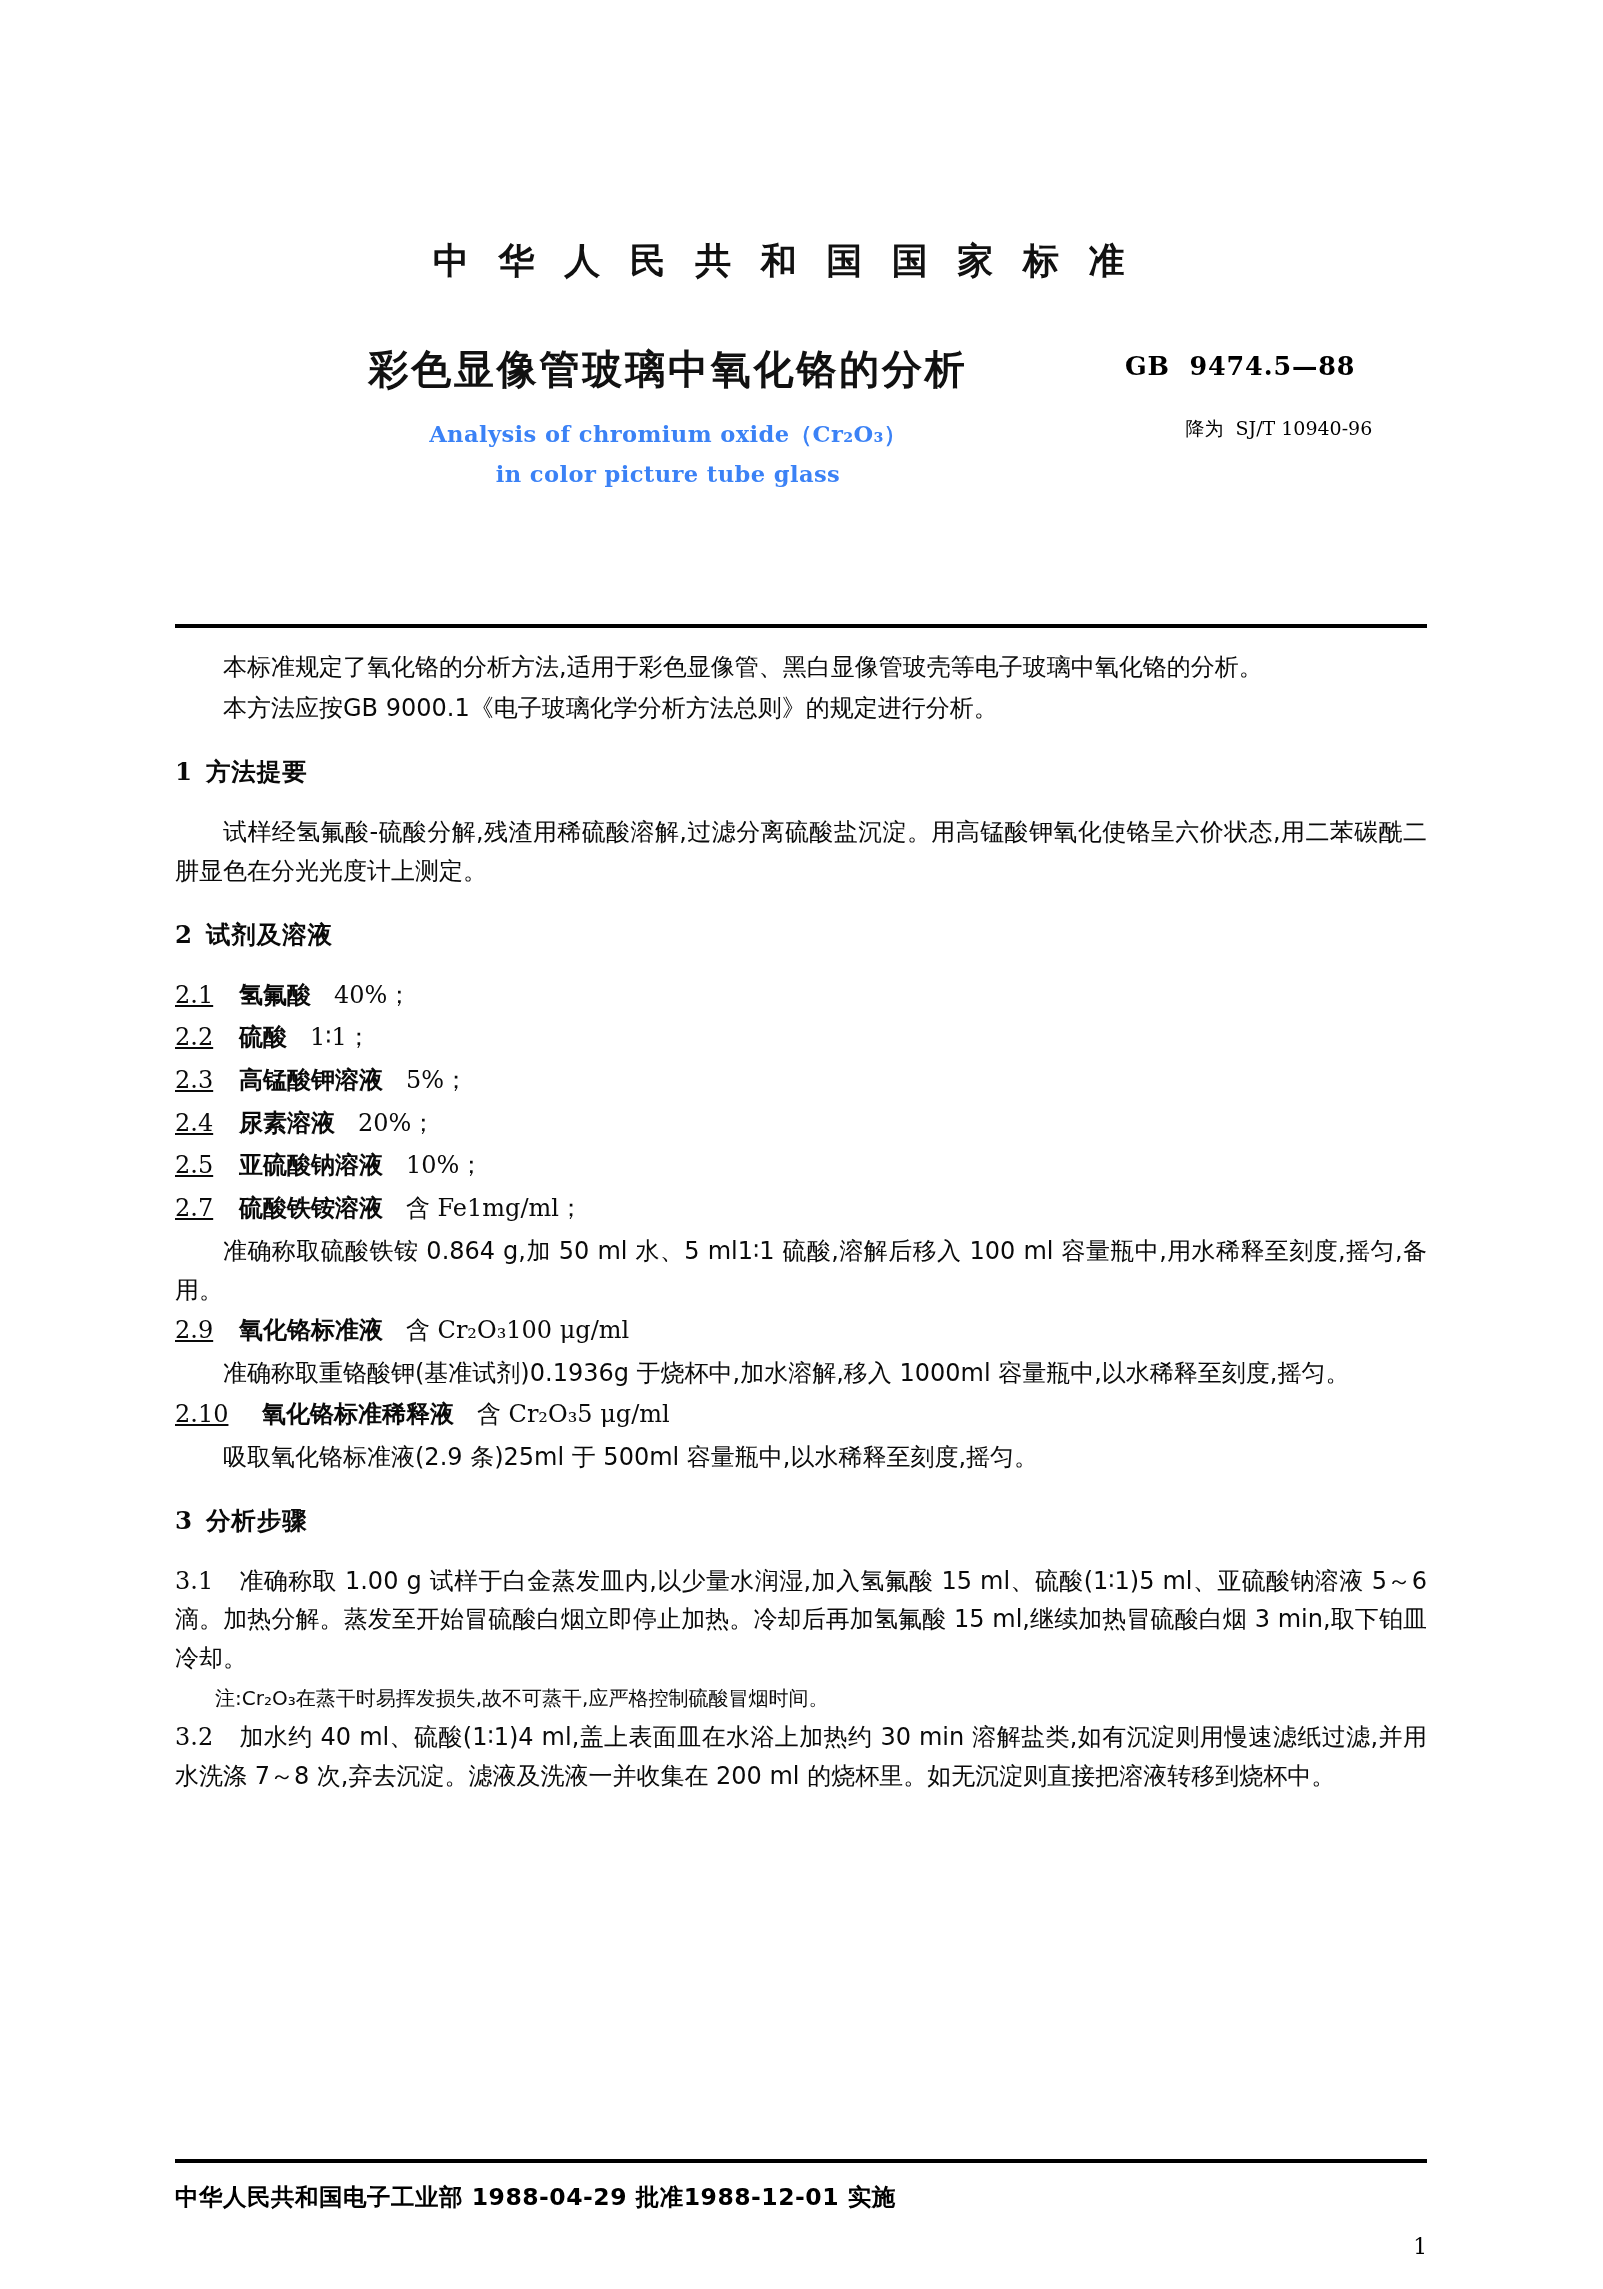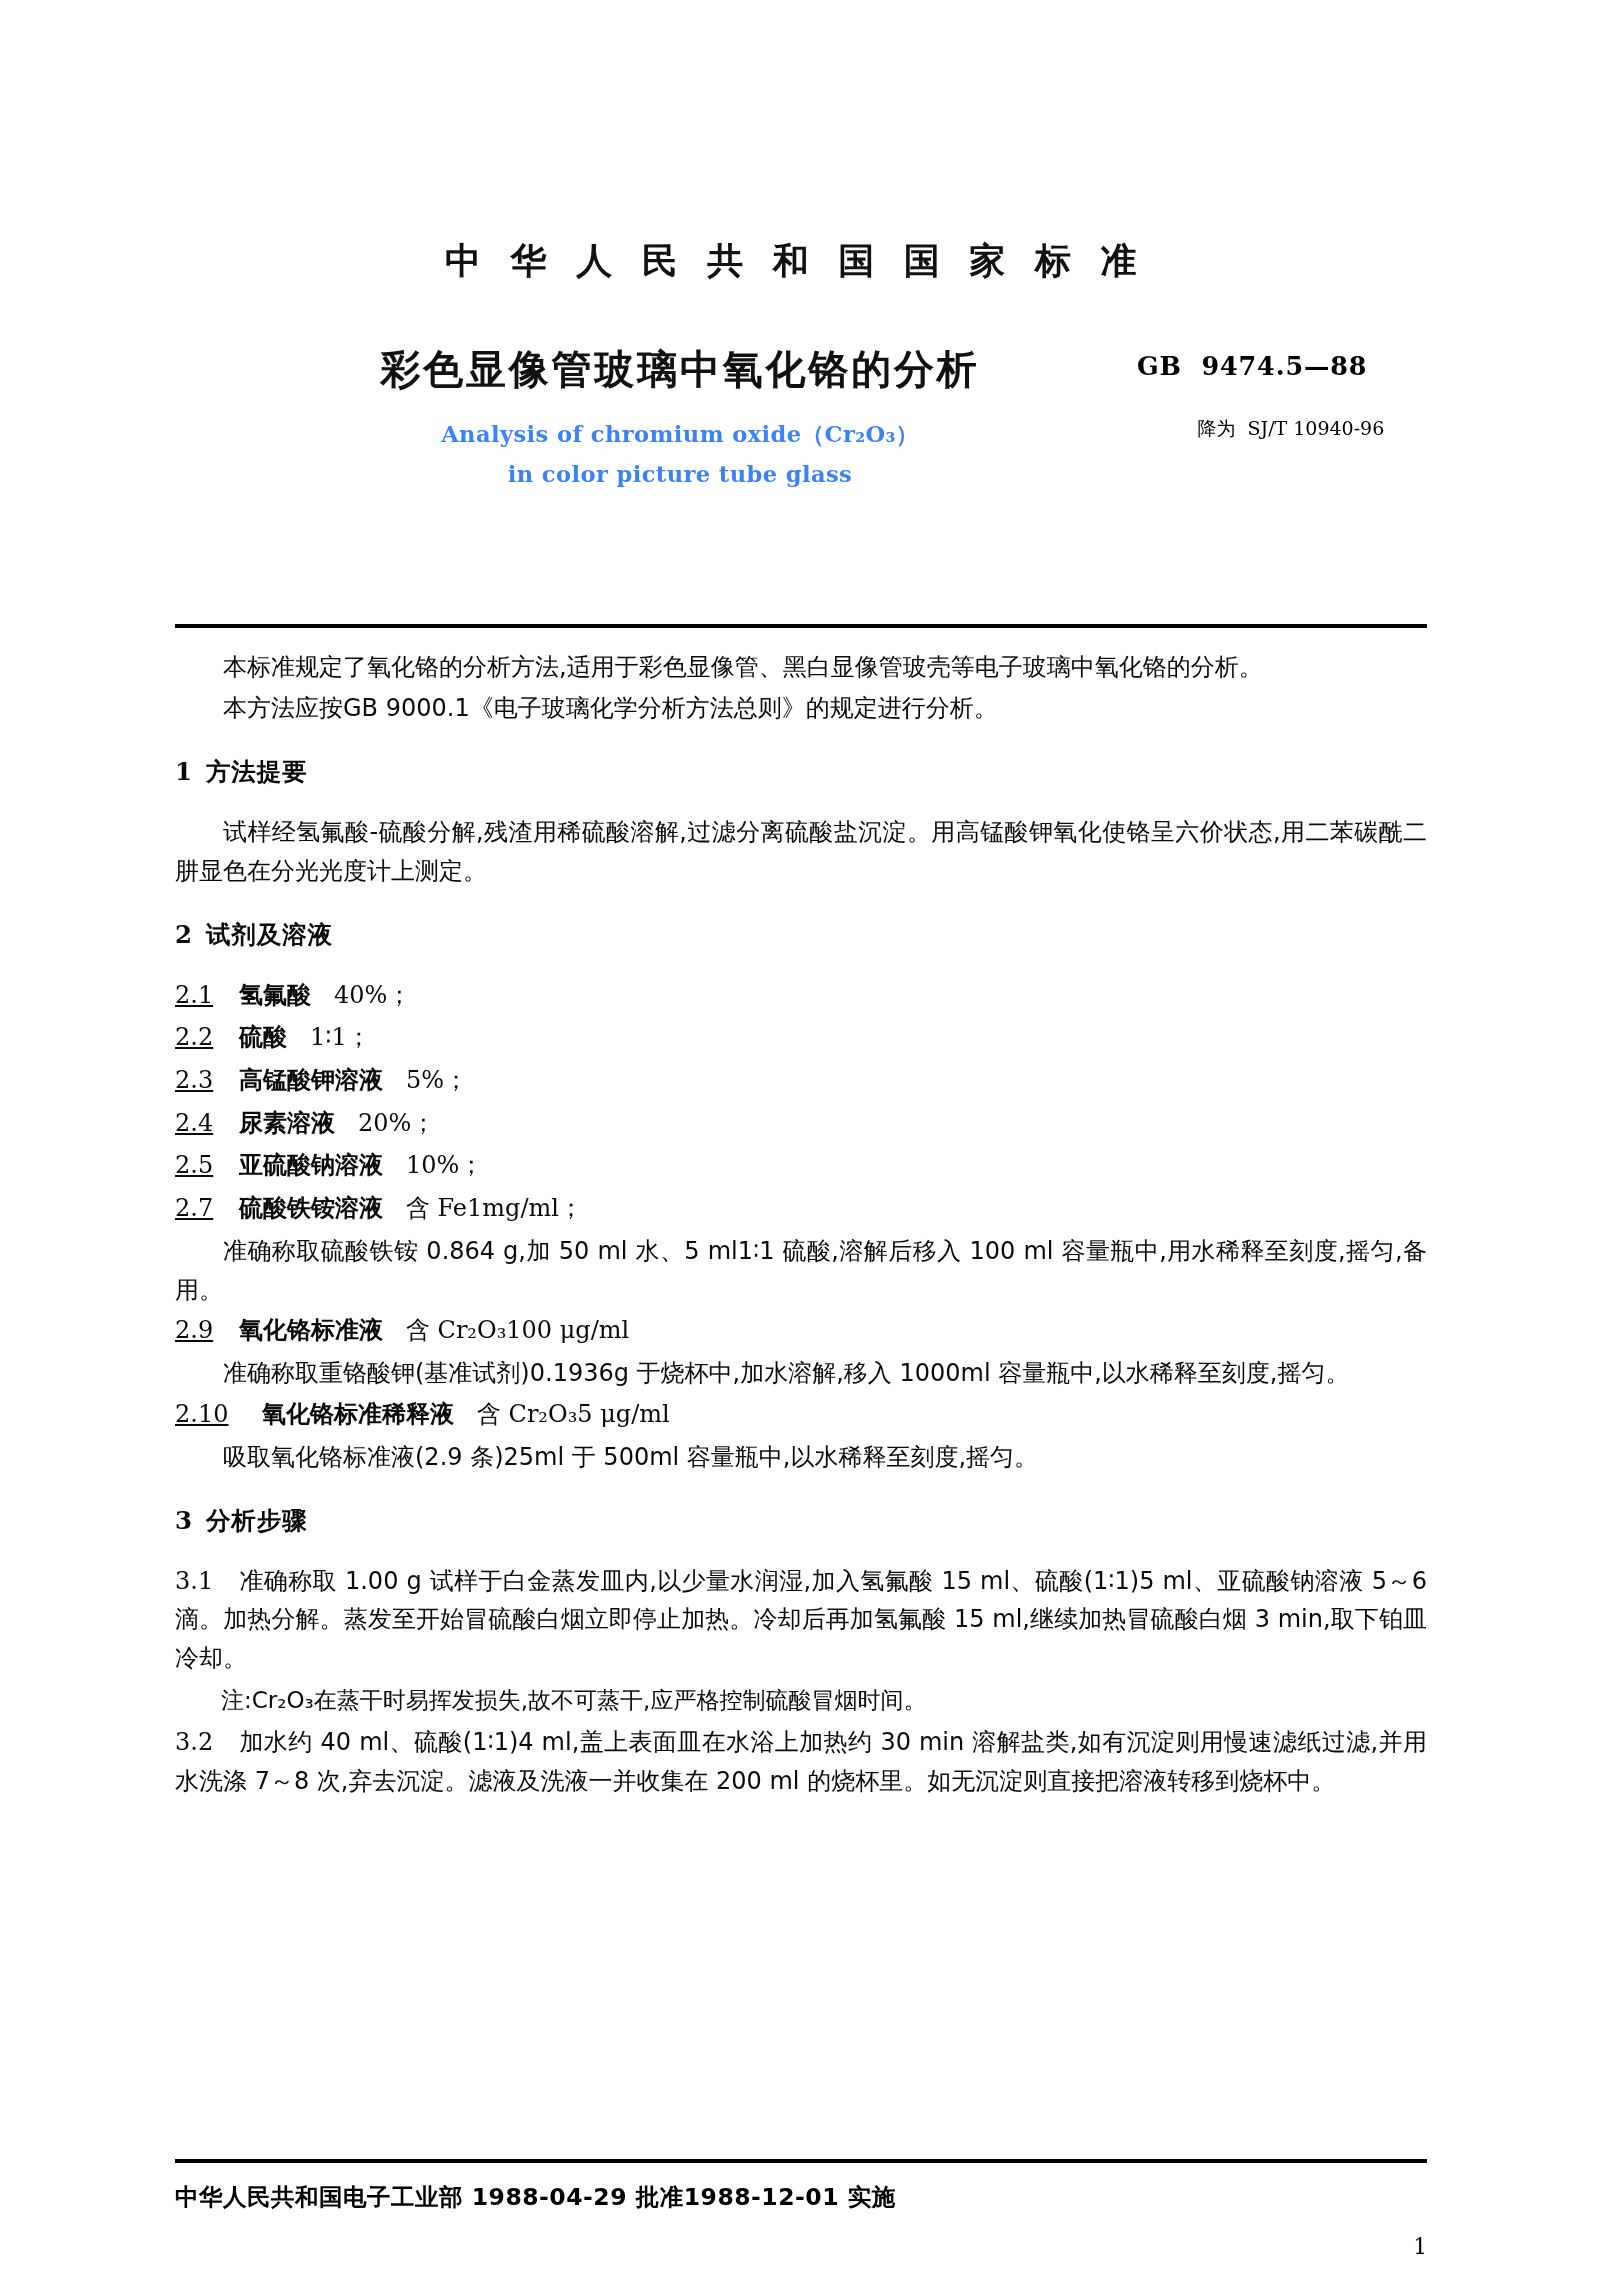--- a/index.html
+++ b/index.html
@@ -16,21 +16,21 @@
     width: 1604px;
     height: 2289px;
     background: #ffffff;
     box-sizing: border-box;
     overflow: hidden;
   }
 
   
   .header {
     position: absolute;
-    left: 16px;
+    left: 4px;
     top: 0;
     width: 1524px;
   }
   .national-standard {
     text-align: center;
     font-family: "DejaVu Sans", "Liberation Sans", sans-serif;
     font-weight: bold;
     font-size: 36px;
     letter-spacing: 8.5px;
     margin-top: 237px;
@@ -156,21 +156,21 @@
     font-family: "DejaVu Serif", "Liberation Serif", serif;
     display: inline-block;
     min-width: 64px;
     text-decoration: underline;
   }
   .item .ilab {
     font-weight: bold;
   }
   .note {
     text-indent: 2em;
-    font-size: 23px;
+    font-size: 20px;
     line-height: 1.6;
     margin-top: 3.8px;
     margin-bottom: 3.8px;
   }
 
   
   .n {
     font-family: "DejaVu Serif", "Liberation Serif", serif;
   }
 

